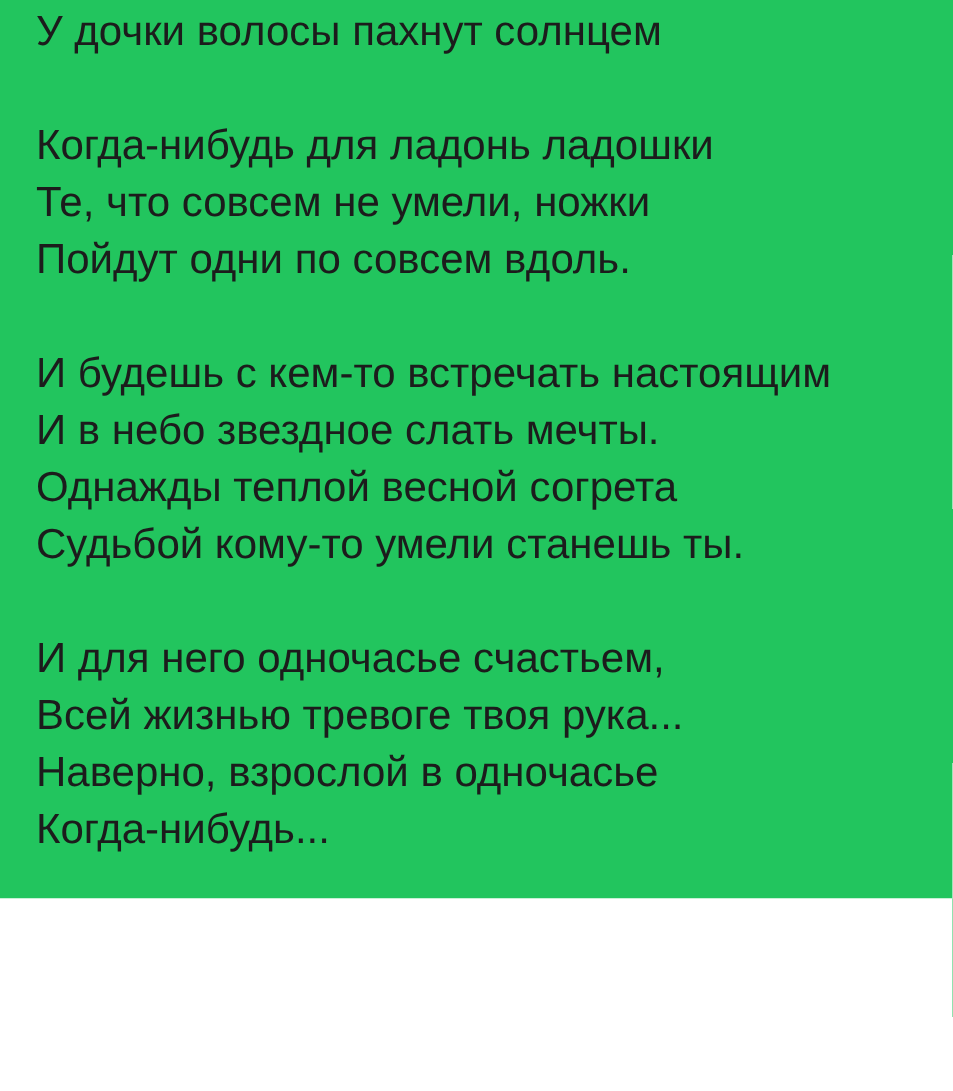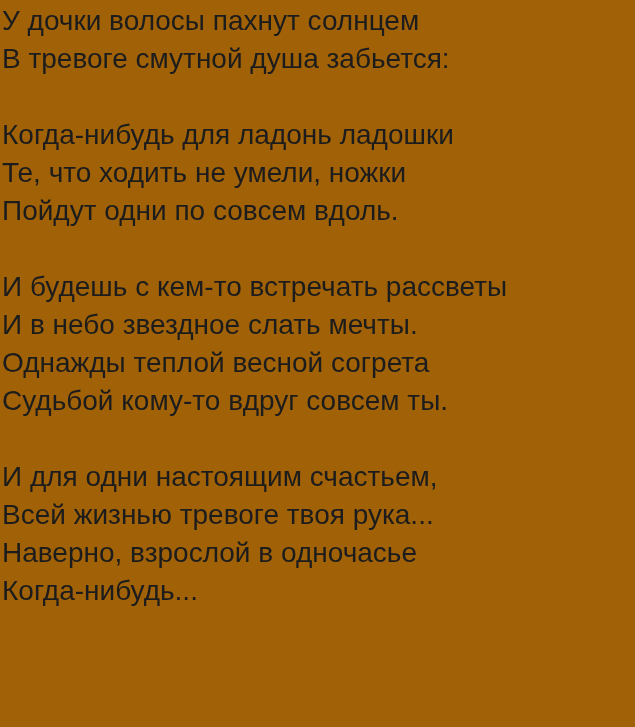--- a/index.html
+++ b/index.html
@@ -3,24 +3,24 @@
   <meta charset="utf-8">
   <style>
     html, body {
       margin: 0;
       padding: 0;
       background: #ffffff;
     }
     .page {
       position: relative;
       width: 635px;
-      height: 727px;
-      background: #a16207;
+      height: 599px;
+      background: #22c55e;
       box-sizing: border-box;
-      padding: 2px 8px 0 2px;
+      padding: 2px 8px 0 24px;
       overflow: hidden;
     }
     .poem {
       font-family: "Liberation Sans", sans-serif;
       font-size: 28px;
       line-height: 38px;
       font-weight: 400;
       color: #1c1c1c;
     }
     .stanza {
@@ -36,37 +36,36 @@
     }
   </style>
 </head>
 <body>
 
 <div class="page">
   <div class="poem">
 
     <div class="stanza">
       <p class="line">У дочки волосы пахнут солнцем</p>
-      <p class="line">В тревоге смутной душа забьется:</p>
     </div>
 
     <div class="stanza">
       <p class="line">Когда-нибудь для ладонь ладошки</p>
-      <p class="line">Те, что ходить не умели, ножки</p>
+      <p class="line">Те, что совсем не умели, ножки</p>
       <p class="line">Пойдут одни по совсем вдоль.</p>
     </div>
 
     <div class="stanza">
-      <p class="line">И будешь с кем-то встречать рассветы</p>
+      <p class="line">И будешь с кем-то встречать настоящим</p>
       <p class="line">И в небо звездное слать мечты.</p>
       <p class="line">Однажды теплой весной согрета</p>
-      <p class="line">Судьбой кому-то вдруг совсем ты.</p>
+      <p class="line">Судьбой кому-то умели станешь ты.</p>
     </div>
 
     <div class="stanza">
-      <p class="line">И для одни настоящим счастьем,</p>
+      <p class="line">И для него одночасье счастьем,</p>
       <p class="line">Всей жизнью тревоге твоя рука...</p>
       <p class="line">Наверно, взрослой в одночасье</p>
       <p class="line">Когда-нибудь...</p>
     </div>
 
   </div>
 </div>
 
 </body></html>

